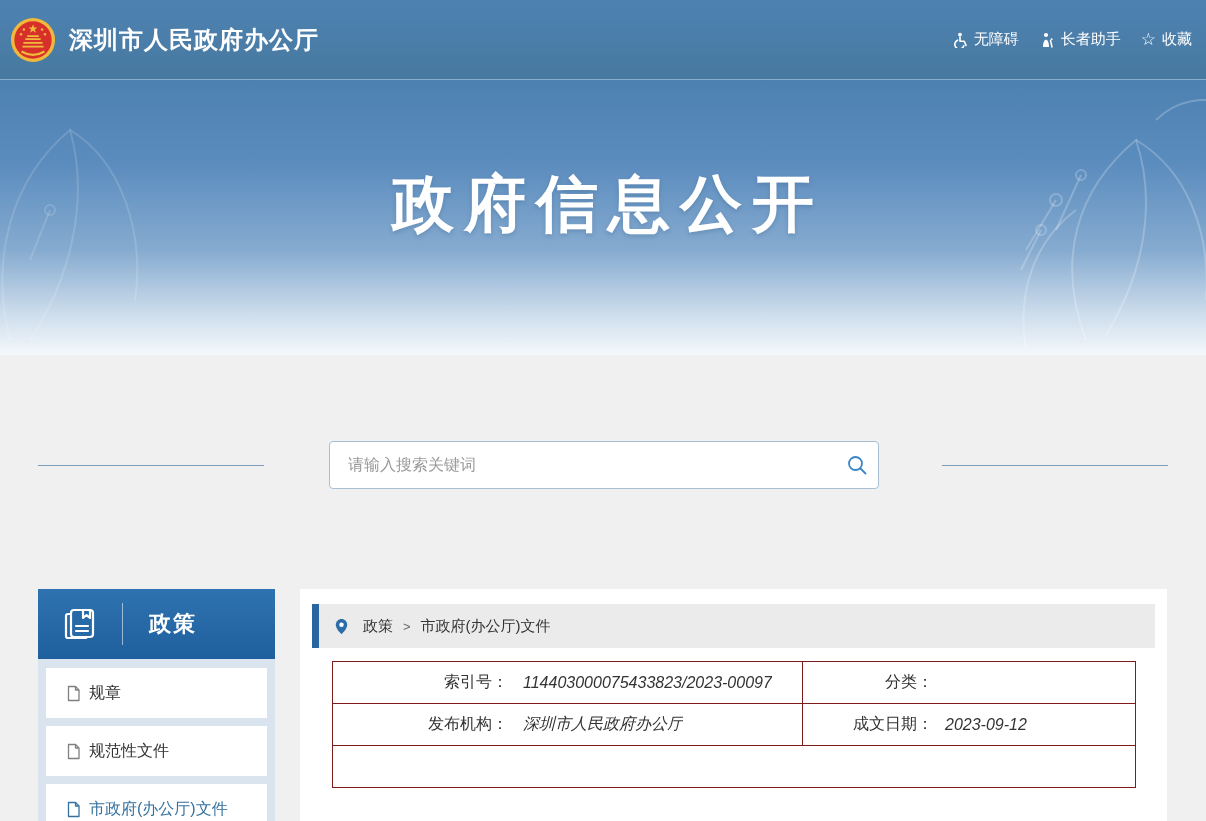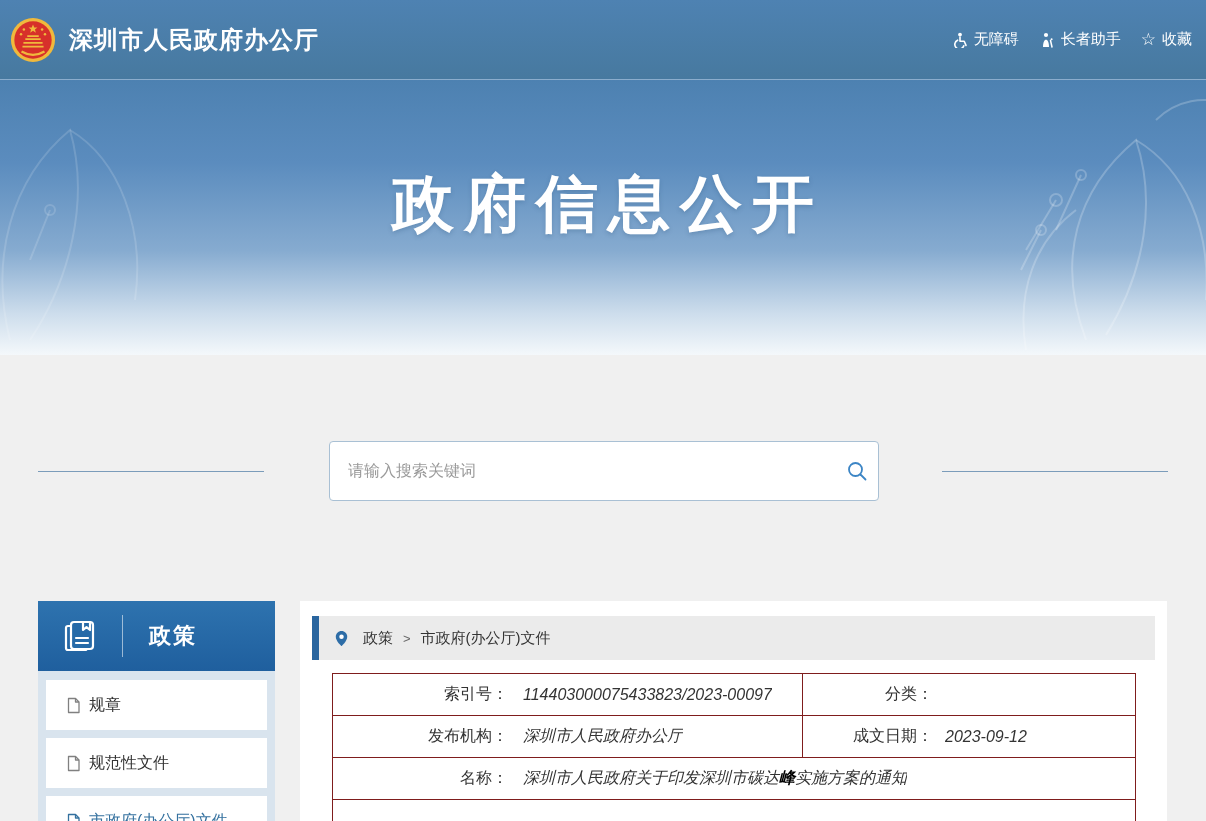--- a/index.html
+++ b/index.html
@@ -24,21 +24,21 @@
   .banner-title { position:absolute; left:0; right:0; top:82px; text-align:center;
     color:#fff; font-size:62px; font-weight:bold; letter-spacing:10px; text-indent:10px;
     text-shadow:0 2px 4px rgba(40,80,120,.25); }
   .deco { position:absolute; pointer-events:none; }
 
   
   .search-row { display:flex; align-items:center; padding:86px 38px 0 38px; }
   .search-line { flex:1; height:1px; background:#7b9cba; }
   .line-left { margin-right:65px; }
   .line-right { margin-left:63px; }
-  .search-box { width:550px; height:60px; background:#fff; border:1px solid #a9c0d4;
+  .search-box { width:550px; height:48px; background:#fff; border:1px solid #a9c0d4;
     border-radius:4px; display:flex; align-items:center; padding:0 10px 0 18px; }
   .search-box input { flex:1; border:none; outline:none; font-size:16px; color:#333;
     font-family:inherit; background:transparent; }
   .search-box input::placeholder { color:#9a9a9a; }
   .search-btn { background:none; border:none; cursor:pointer; display:flex; padding:0; }
 
   
   .content { display:flex; align-items:flex-start; margin-top:84px; padding:16px 39px 0 38px; height:248px; }
 
   .sidebar { width:237px; margin-right:25px; }
@@ -228,27 +228,19 @@
         </td>
         <td class="c-right">
           <div class="cell">
             <span class="lbl lbl-r">成文日期：</span>
             <span class="val val-r">2023-09-12</span>
           </div>
         </td>
       </tr>
       <tr>
         <td colspan="2">
-          <div class="cell">
-            <span class="lbl lbl-l">名称：</span>
-            <span class="val"><span>深圳市人民政府关于印发深圳市碳达</span><span class="hl">峰</span><span>实施方案的通知</span></span>
-          </div>
-        </td>
-      </tr>
-      <tr>
-        <td colspan="2">
               <div class="cell"></div>
             </td>
       </tr>
     </tbody>
       </table>
   </div>
 </div>
 
 </body></html>

